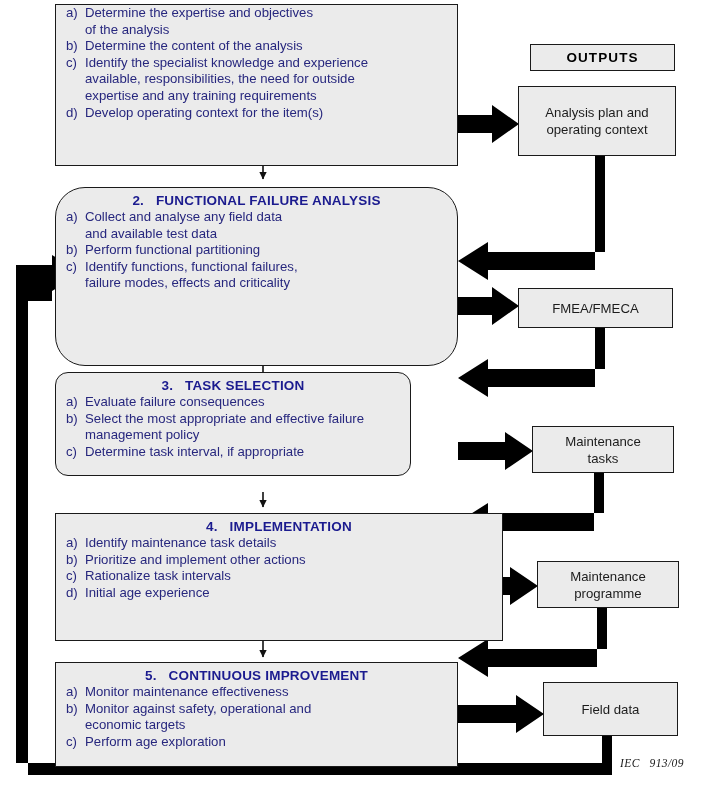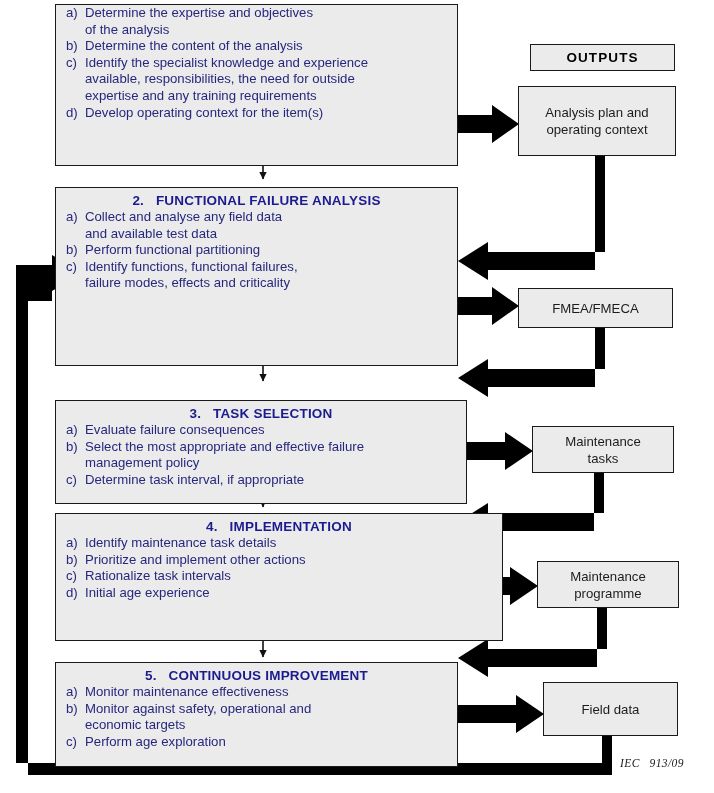--- a/index.html
+++ b/index.html
@@ -159,41 +159,41 @@
 available, responsibilities, the need for outside
 expertise and any training requirements</span>
       </li>
       <li class="stage-item">
         <span class="item-marker">d)</span>
         <span class="item-text">Develop operating context for the item(s)</span>
       </li>
     </ul>
   </div>
 
-  <div class="stage-box" style="left:55px; top:187px; width:403px; height:179px;">
+  <div class="stage-box" style="left:55px; top:187px; width:403px; height:179px;border-radius:30px;">
     <div class="stage-title">2.   FUNCTIONAL FAILURE ANALYSIS</div>
     <ul class="stage-items">
       <li class="stage-item">
         <span class="item-marker">a)</span>
         <span class="item-text">Collect and analyse any field data
 and available test data</span>
       </li>
       <li class="stage-item">
         <span class="item-marker">b)</span>
         <span class="item-text">Perform functional partitioning</span>
       </li>
       <li class="stage-item">
         <span class="item-marker">c)</span>
         <span class="item-text">Identify functions, functional failures,
 failure modes, effects and criticality</span>
       </li>
     </ul>
   </div>
 
-  <div class="stage-box" style="left:55px; top:400px; width:412px; height:104px;">
+  <div class="stage-box" style="left:55px; top:372px; width:356px; height:104px;border-radius:13px;">
     <div class="stage-title">3.   TASK SELECTION</div>
     <ul class="stage-items">
       <li class="stage-item">
         <span class="item-marker">a)</span>
         <span class="item-text">Evaluate failure consequences</span>
       </li>
       <li class="stage-item">
         <span class="item-marker">b)</span>
         <span class="item-text">Select the most appropriate and effective failure
 management policy</span>

